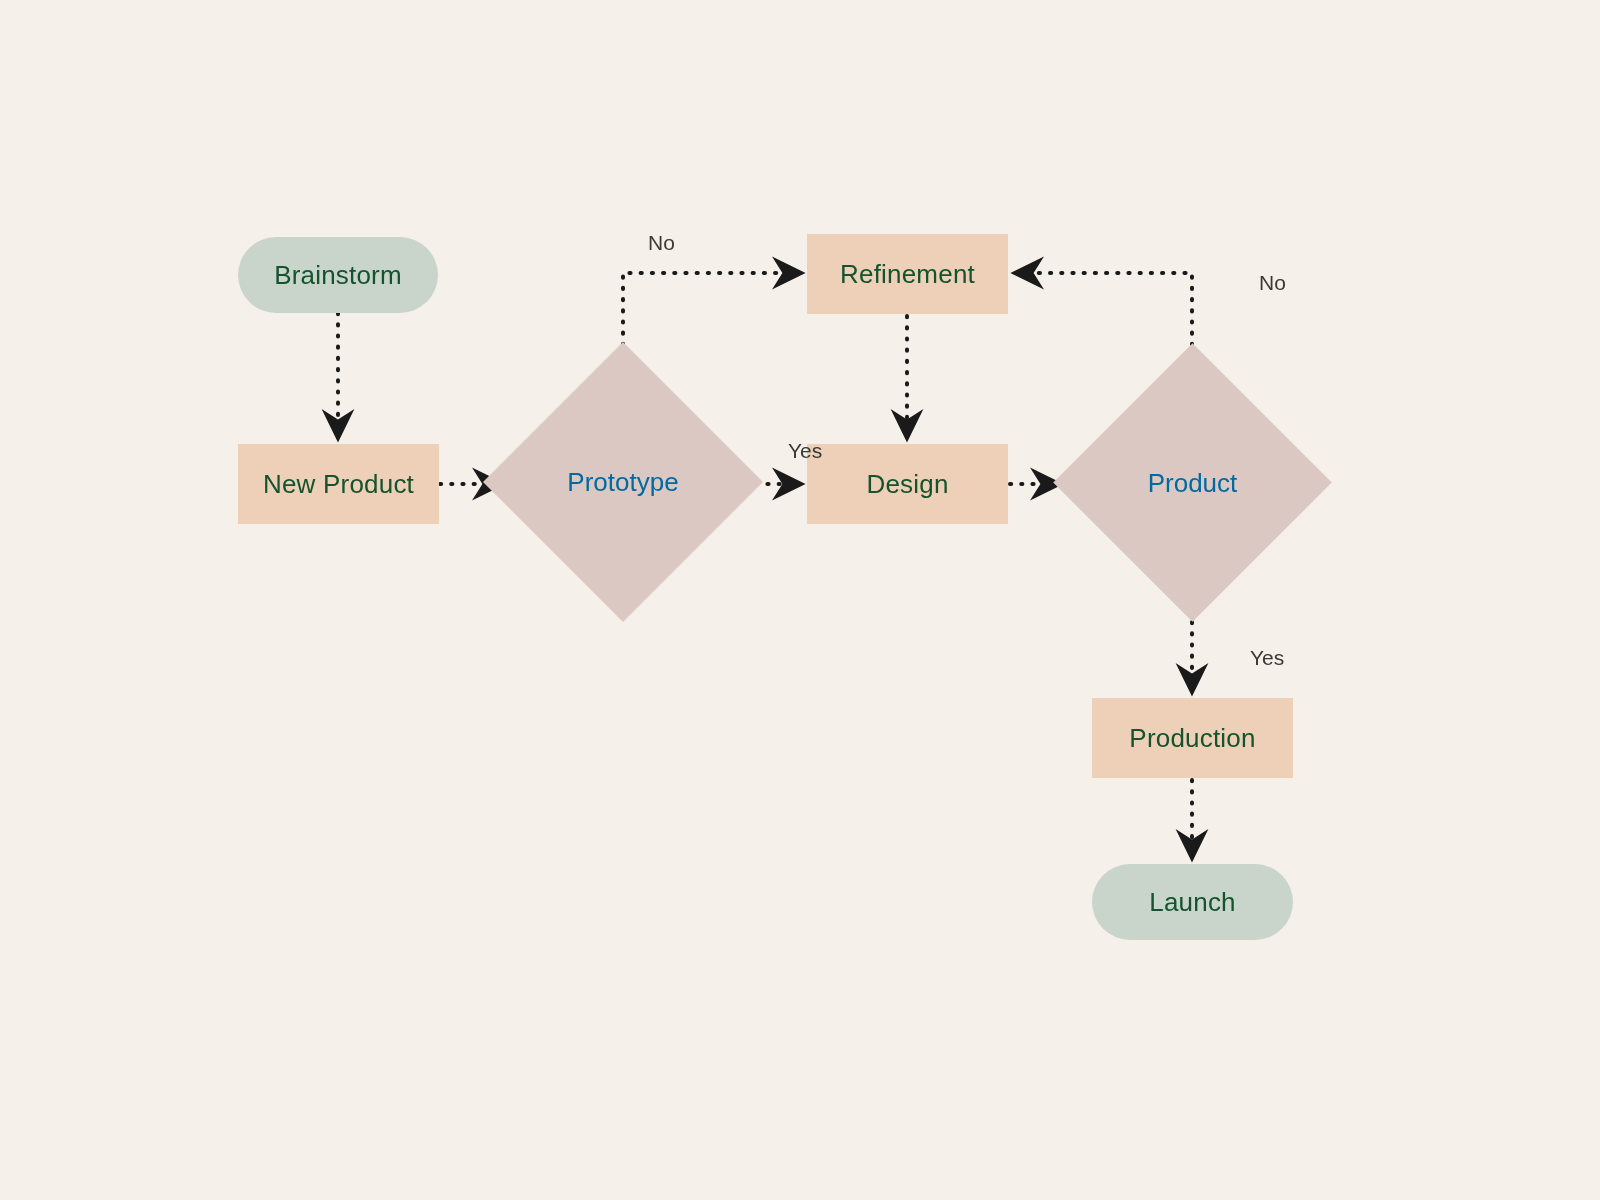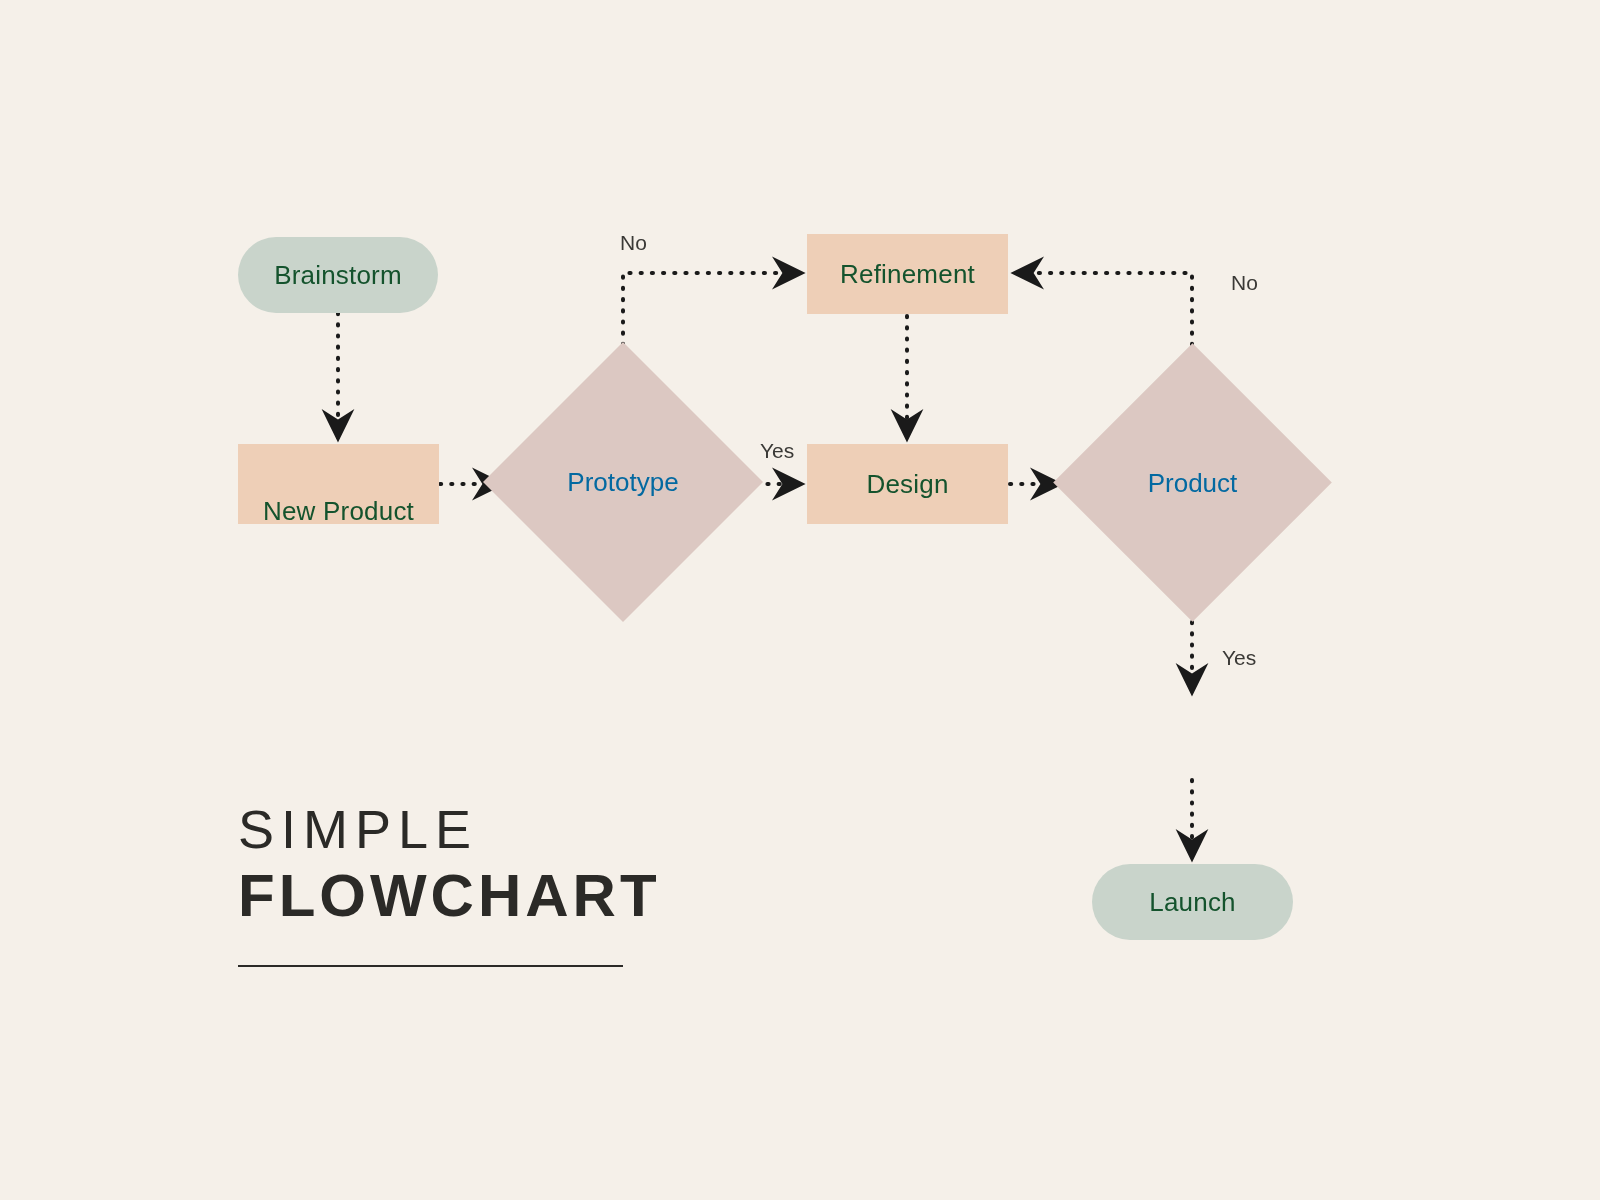--- a/index.html
+++ b/index.html
@@ -74,20 +74,21 @@
   }
 
   
   .edge-label {
     position: absolute;
     color: #3a3936;
     font-size: 21px;
     line-height: 1;
     white-space: nowrap;
     z-index: 5;
+    margin-left: 28px;
   }
 
   
   #title-block {
     position: absolute;
     left: 238px;
     top: 800px;
     z-index: 5;
   }
   #title-line1 {
@@ -142,21 +143,21 @@
       <path d="M1192,622 L1192,691"></path>
 
       <path d="M1192,780 L1192,857"></path>
     </g>
   </svg>
 
   <div class="node pill" style="left:238px; top:237px; width:200px; height:76px;">
     <span>Brainstorm</span>
   </div>
 
-  <div class="node rect" style="left:238px; top:444px; width:201px; height:80px;align-items:flex-end;">
+  <div class="node rect" style="left:238px; top:444px; width:201px; height:80px;">
     <span>New Product</span>
   </div>
 
   <div class="diamond-wrap" style="left:524px; top:383px; width:198px; height:198px;">
     <div class="diamond-shape"></div>
     <div class="diamond-label">Prototype</div>
   </div>
 
   <div class="node rect" style="left:807px; top:234px; width:201px; height:80px;">
     <span>Refinement</span>
@@ -164,32 +165,30 @@
 
   <div class="node rect" style="left:807px; top:444px; width:201px; height:80px;">
     <span>Design</span>
   </div>
 
   <div class="diamond-wrap" style="left:1094px; top:384px; width:197px; height:197px;">
     <div class="diamond-shape"></div>
     <div class="diamond-label">Product</div>
   </div>
 
+  <div class="node rect" style="left:1092px; top:698px; width:201px; height:80px;">
+    <span>Production</span>
+  </div>
 
   <div class="node pill" style="left:1092px; top:864px; width:201px; height:76px;">
     <span>Launch</span>
   </div>
 
   <div class="edge-label" style="left:620px; top:232px;">No</div>
 
   <div class="edge-label" style="left:760px; top:440px;">Yes</div>
 
   <div class="edge-label" style="left:1231px; top:272px;">No</div>
 
   <div class="edge-label" style="left:1222px; top:647px;">Yes</div>
 
-  <div id="title-block">
-    <div id="title-line1">SIMPLE</div>
-    <div id="title-line2">FLOWCHART</div>
-    <div id="title-rule"></div>
-  </div>
 
 </div>
 
 </body></html>

